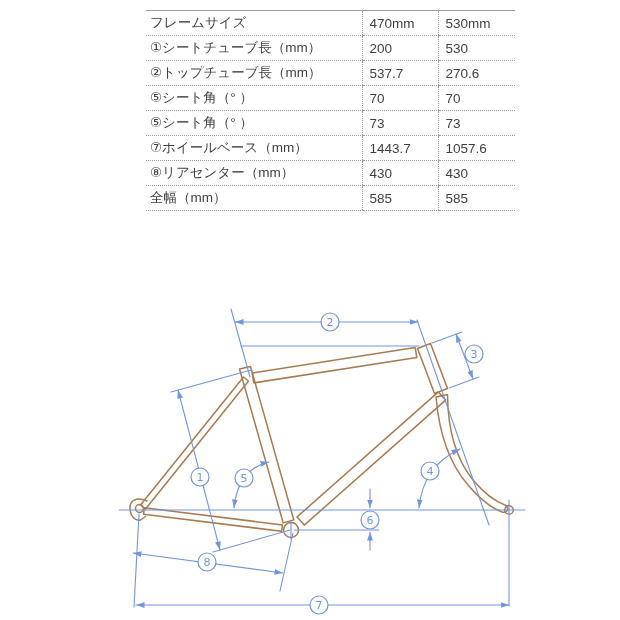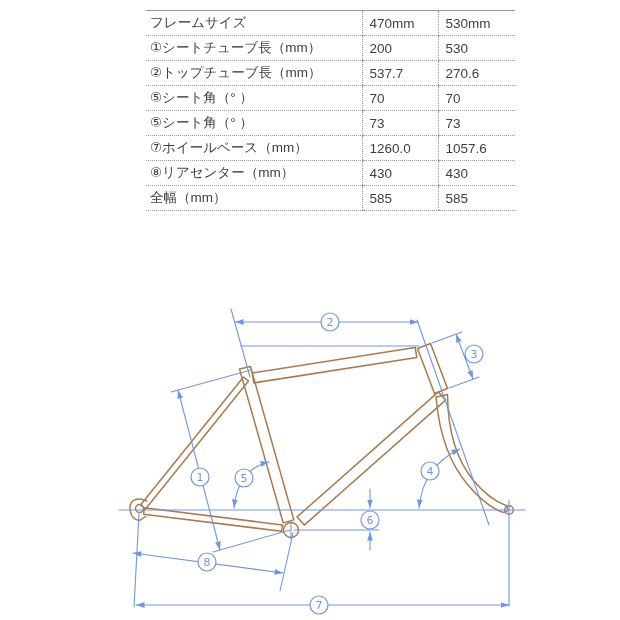--- a/index.html
+++ b/index.html
@@ -68,21 +68,21 @@
       <td class="val">70</td>
       <td class="val">70</td>
     </tr>
     <tr>
       <td>⑤シート角（° ）</td>
       <td class="val">73</td>
       <td class="val">73</td>
     </tr>
     <tr>
       <td>⑦ホイールベース（mm）</td>
-      <td class="val">1260.0</td>
+      <td class="val">1443.7</td>
       <td class="val">1057.6</td>
     </tr>
     <tr>
       <td>⑧リアセンター（mm）</td>
       <td class="val">430</td>
       <td class="val">430</td>
     </tr>
     <tr>
       <td>全幅（mm）</td>
       <td class="val">585</td>

